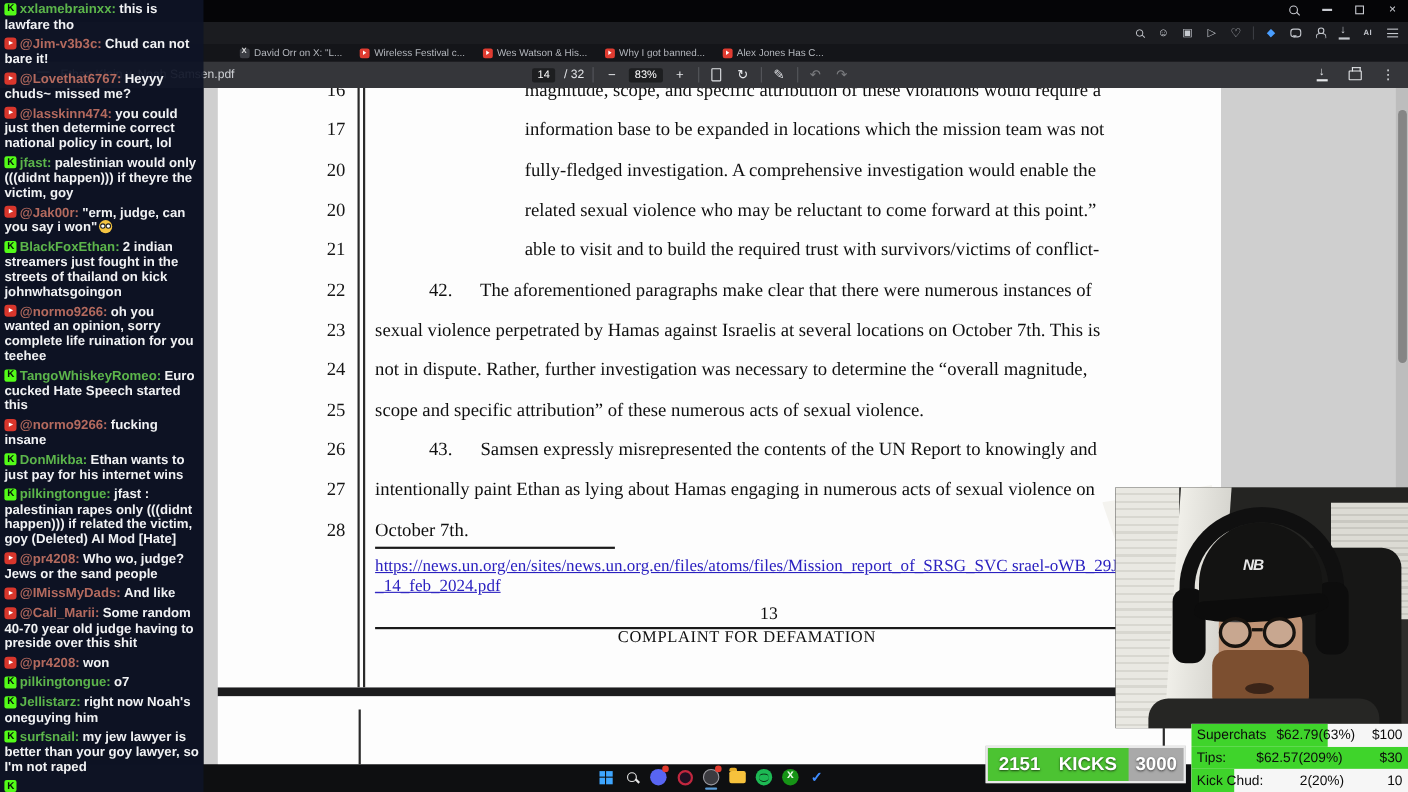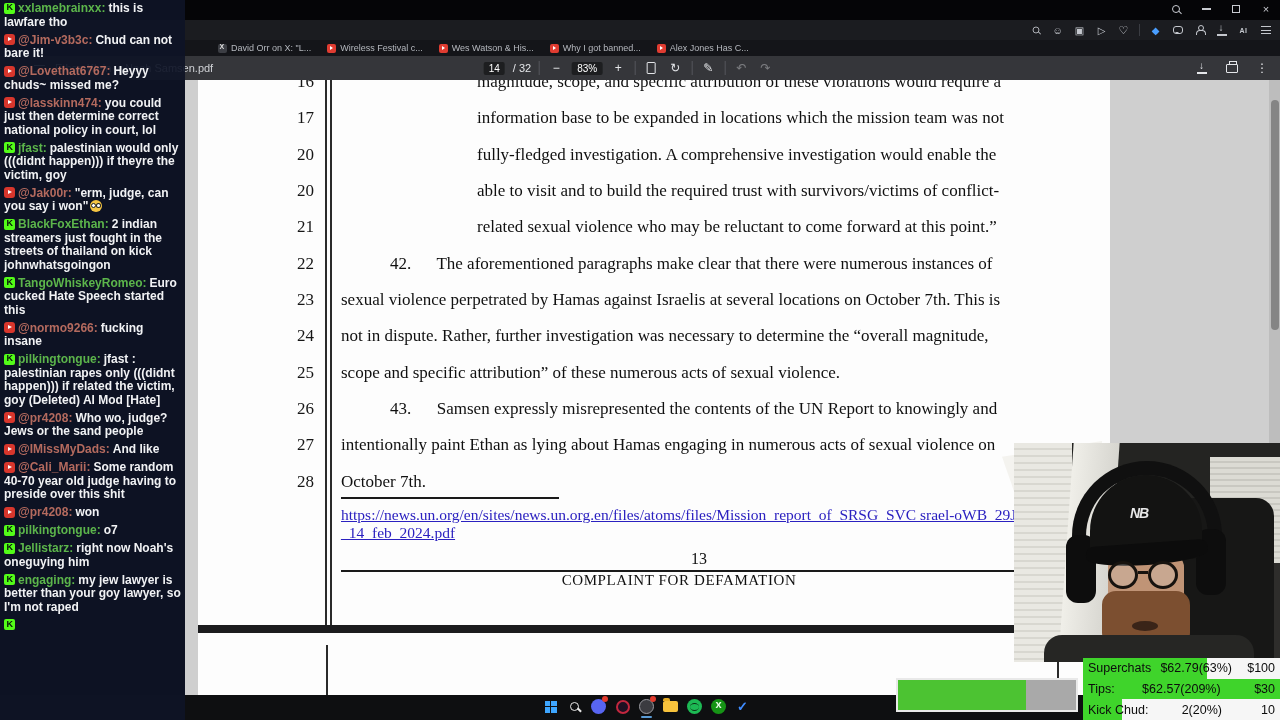--- a/index.html
+++ b/index.html
@@ -277,22 +277,22 @@
           <div class="dnum">25</div>
           <div class="dnum">26</div>
           <div class="dnum">27</div>
           <div class="dnum">28</div>
         </div>
       <div class="doc-lines">
 
       <div class="dline quote">magnitude, scope, and specific attribution of these violations would require a</div>
           <div class="dline quote">information base to be expanded in locations which the mission team was not</div>
           <div class="dline quote">fully-fledged investigation. A comprehensive investigation would enable the</div>
+          <div class="dline quote">related sexual violence who may be reluctant to come forward at this point.”</div>
           <div class="dline quote">able to visit and to build the required trust with survivors/victims of conflict-</div>
-          <div class="dline quote">related sexual violence who may be reluctant to come forward at this point.”</div>
           <div class="dline first">42.      The aforementioned paragraphs make clear that there were numerous instances of</div>
           <div class="dline body">sexual violence perpetrated by Hamas against Israelis at several locations on October 7th. This is</div>
           <div class="dline body">not in dispute. Rather, further investigation was necessary to determine the “overall magnitude,</div>
           <div class="dline body">scope and specific attribution” of these numerous acts of sexual violence.</div>
           <div class="dline first">43.      Samsen expressly misrepresented the contents of the UN Report to knowingly and</div>
           <div class="dline body">intentionally paint Ethan as lying about Hamas engaging in numerous acts of sexual violence on</div>
           <div class="dline body">October 7th.</div>
         </div>
       <div class="fn-rule"></div>
       <a class="fn-link">https://news.un.org/en/sites/news.un.org.en/files/atoms/files/Mission_report_of_SRSG_SVC srael-oWB_29Jan_14_feb_2024.pdf</a>
@@ -333,29 +333,35 @@
       </div>
 
       <div class="msg">
         <span class="badge yt"></span><span class="uname yt">@Jak00r:</span><span>"erm, judge, can you say i won"</span><span class="emote nerd-face"></span>
       </div>
 
       <div class="msg">
         <span class="badge kick"></span><span class="uname kick">BlackFoxEthan:</span><span>2 indian streamers just fought in the streets of thailand on kick johnwhatsgoingon</span>
       </div>
 
+      <div class="msg">
+        <span class="badge yt"></span><span class="uname yt">@normo9266:</span><span>oh you wanted an opinion, sorry complete life ruination for you teehee</span>
+      </div>
 
       <div class="msg">
         <span class="badge kick"></span><span class="uname kick">TangoWhiskeyRomeo:</span><span>Euro cucked Hate Speech started this</span>
       </div>
 
       <div class="msg">
         <span class="badge yt"></span><span class="uname yt">@normo9266:</span><span>fucking insane</span>
       </div>
 
+      <div class="msg">
+        <span class="badge kick"></span><span class="uname kick">DonMikba:</span><span>Ethan wants to just pay for his internet wins</span>
+      </div>
 
       <div class="msg">
         <span class="badge kick"></span><span class="uname kick">pilkingtongue:</span><span>jfast : palestinian rapes only (((didnt happen))) if related the victim, goy (Deleted) AI Mod [Hate]</span>
       </div>
 
       <div class="msg">
         <span class="badge yt"></span><span class="uname yt">@pr4208:</span><span>Who wo, judge? Jews or the sand people</span>
       </div>
 
       <div class="msg">
@@ -373,21 +379,21 @@
 
       <div class="msg">
         <span class="badge kick"></span><span class="uname kick">pilkingtongue:</span><span>o7</span>
       </div>
 
       <div class="msg">
         <span class="badge kick"></span><span class="uname kick">Jellistarz:</span><span>right now Noah's oneguying him</span>
       </div>
 
       <div class="msg">
-        <span class="badge kick"></span><span class="uname kick">engaging:</span><span>my jew lawyer is better than your goy lawyer, so I'm not raped</span>
+        <span class="badge kick"></span><span class="uname kick">surfsnail:</span><span>my jew lawyer is better than your goy lawyer, so I'm not raped</span>
       </div>
 
       <div class="msg">
         <span class="badge kick"></span>
       </div>
 
     </div>
 
   <div class="cam-wedge"></div>
   <div class="webcam">
@@ -407,20 +413,25 @@
       <span class="lens l"></span>
         <span class="lens r"></span>
     </div>
     <div class="beard"></div>
     <div class="mouth"></div>
     <div class="jacket"></div>
   </div>
 
   <div class="kicks">
     <div class="kicks-fill" style="width: 71.7%;"></div>
+    <div class="kicks-text">
+      <span>2151</span>
+      <span>KICKS</span>
+      <span>3000</span>
+    </div>
   </div>
 
   <div class="stats">
 
       <div class="stat-row">
         <div class="stat-fill" style="width: 63%;"></div>
         <div class="stat-text">
           <span>Superchats</span>
           <span class="stat-amount">$62.79(63%)</span>
           <span>$100</span>

